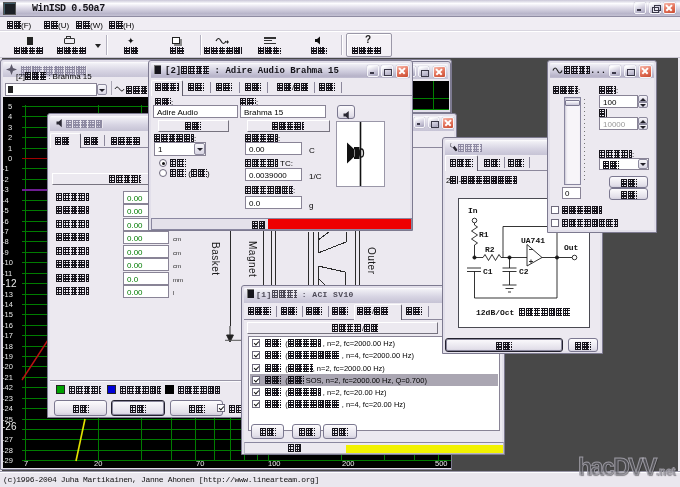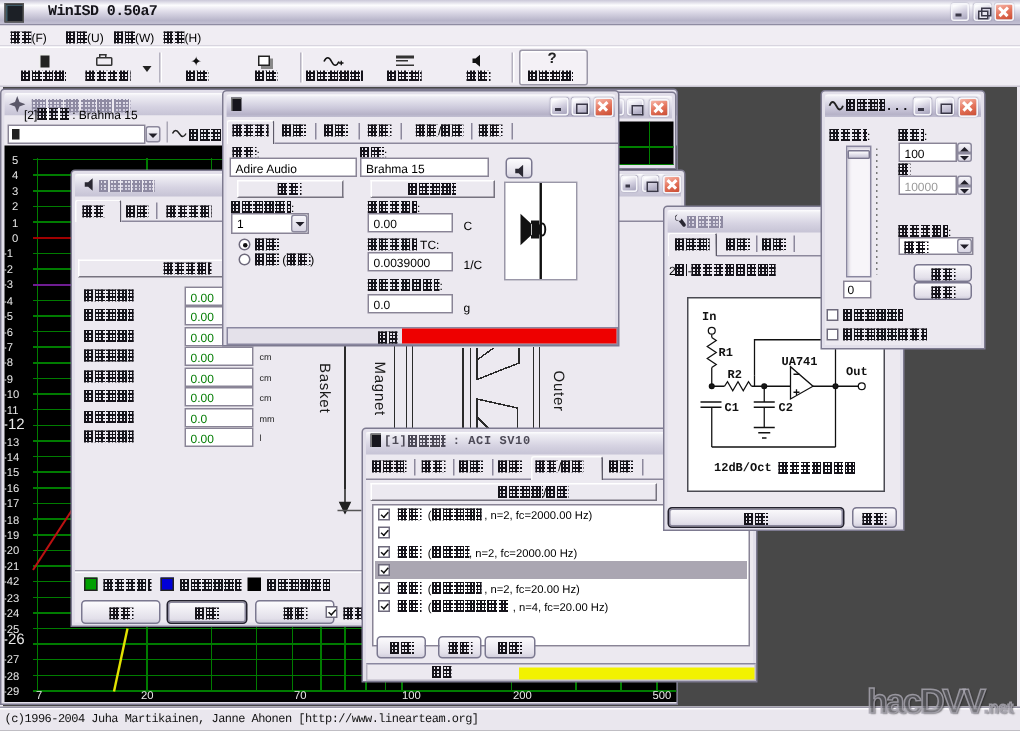--- a/index.html
+++ b/index.html
@@ -320,24 +320,26 @@
   <div class="tline" style="left:158px;bottom:0px;width:102px"></div>
  </div>
 
  <div class="hdr" style="left:5px;top:36px;width:191px;height:12px"></div>
  <div class="a" style="left:90px;top:38px"><i class="k" style="width:30px"></i><span style="font-size:8px">/</span><i class="k" style="width:15px"></i></div>
 
  <div class="in" style="left:6px;top:50px;width:252px;height:95px"></div>
 <div class="cb ck" style="left:10px;top:53px"></div>
 <div class="a" style="left:23px;top:53px;font-size:7.5px;white-space:nowrap"><i class="k" style="width:16px;--bg:#fff"></i>&nbsp;&nbsp;(<i class="k" style="width:33px;--bg:#fff"></i> , n=2, fc=2000.00 Hz)</div>
 <div class="cb ck" style="left:10px;top:65px"></div>
+<div class="a" style="left:23px;top:65px;font-size:7.5px;white-space:nowrap"><i class="k" style="width:16px;--bg:#fff"></i>&nbsp;&nbsp;(<i class="k" style="width:52px;--bg:#fff"></i> , n=4, fc=2000.00 Hz)</div>
 <div class="cb ck" style="left:10px;top:78px"></div>
 <div class="a" style="left:23px;top:78px;font-size:7.5px;white-space:nowrap"><i class="k" style="width:16px;--bg:#fff"></i>&nbsp;&nbsp;(<i class="k" style="width:25px;--bg:#fff"></i>, n=2, fc=2000.00 Hz)</div>
 <div class="a" style="left:8px;top:88px;width:248px;height:12px;background:#aaa6b2"></div>
 <div class="cb ck" style="left:10px;top:90px"></div>
+<div class="a" style="left:23px;top:90px;font-size:7.5px;white-space:nowrap"><i class="k" style="width:16px;--bg:#aaa6b2"></i>&nbsp;&nbsp;(<i class="k" style="width:16px;--bg:#aaa6b2"></i> SOS, n=2, fc=2000.00 Hz, Q=0.700)</div>
 <div class="cb ck" style="left:10px;top:102px"></div>
 <div class="a" style="left:23px;top:102px;font-size:7.5px;white-space:nowrap"><i class="k" style="width:16px;--bg:#fff"></i>&nbsp;&nbsp;(<i class="k" style="width:33px;--bg:#fff"></i> , n=2, fc=20.00 Hz)</div>
 <div class="cb ck" style="left:10px;top:114px"></div>
 <div class="a" style="left:23px;top:114px;font-size:7.5px;white-space:nowrap"><i class="k" style="width:16px;--bg:#fff"></i>&nbsp;&nbsp;(<i class="k" style="width:52px;--bg:#fff"></i> , n=4, fc=20.00 Hz)</div>
  <div class="pb" style="left:9px;top:138px;width:33px;height:15px"><i class="k" style="width:16px;margin-top:3px"></i></div>
  <div class="pb" style="left:50px;top:138px;width:29px;height:15px"><i class="k" style="width:16px;margin-top:3px"></i></div>
  <div class="pb" style="left:81px;top:138px;width:34px;height:15px"><i class="k" style="width:16px;margin-top:3px"></i></div>
 
  <div class="a" style="left:2px;top:156px;width:260px;height:12px;border:1px solid #b9b6c4;border-top-color:#8a87a0;background:#ece9f0"></div>
  <div class="a" style="left:46px;top:158px"><i class="k" style="width:13px;height:8px"></i></div>
@@ -410,20 +412,21 @@
  </div>
  <div class="a mono" style="left:33px;top:170px;font-size:8px;font-weight:bold;color:#111">12dB/Oct <i class="k" style="width:51px;height:8px;--bg:#fff"></i></div>
 
  <div class="pb" style="left:2px;top:200px;width:118px;height:14px;border-color:#23212e;box-shadow:inset 0 0 0 1px #8a879c"><i class="k" style="width:16px;margin-top:3px"></i></div>
  <div class="pb" style="left:125px;top:200px;width:30px;height:14px"><i class="k" style="width:16px;margin-top:3px"></i></div>
 </div>
 
 <div class="win" style="left:148px;top:60px;width:265px;height:171px;z-index:7">
  <div class="tb"></div>
  <div class="a" style="left:5px;top:4px;width:7px;height:9px;background:#16151c;box-shadow:inset 1px 1px 0 #777"></div>
+ <div class="tt" style="left:16px;top:5px;font-size:9px">[2]<i class="k" style="width:28px;height:8px"></i> : Adire Audio Brahma 15</div>
  <div class="wb mn" style="left:218px;top:4px;width:12px;height:12px"></div>
  <div class="wb mx" style="left:232px;top:4px;width:12px;height:12px"></div>
  <div class="wb cl" style="left:247px;top:4px;width:13px;height:13px"></div>
 
  <div class="a tabrow" style="left:2px;top:19px;width:261px">
   <div class="atab" style="left:0px;top:0px;width:32px;height:16px"></div>
   <div class="a" style="left:4px;top:3px"><i class="k" style="width:24px"></i></div>
   <div class="a" style="left:37px;top:3px"><i class="k" style="width:16px"></i></div>
   <div class="tsep" style="left:59px;top:2px"></div>
   <div class="a" style="left:65px;top:3px"><i class="k" style="width:16px"></i></div>

